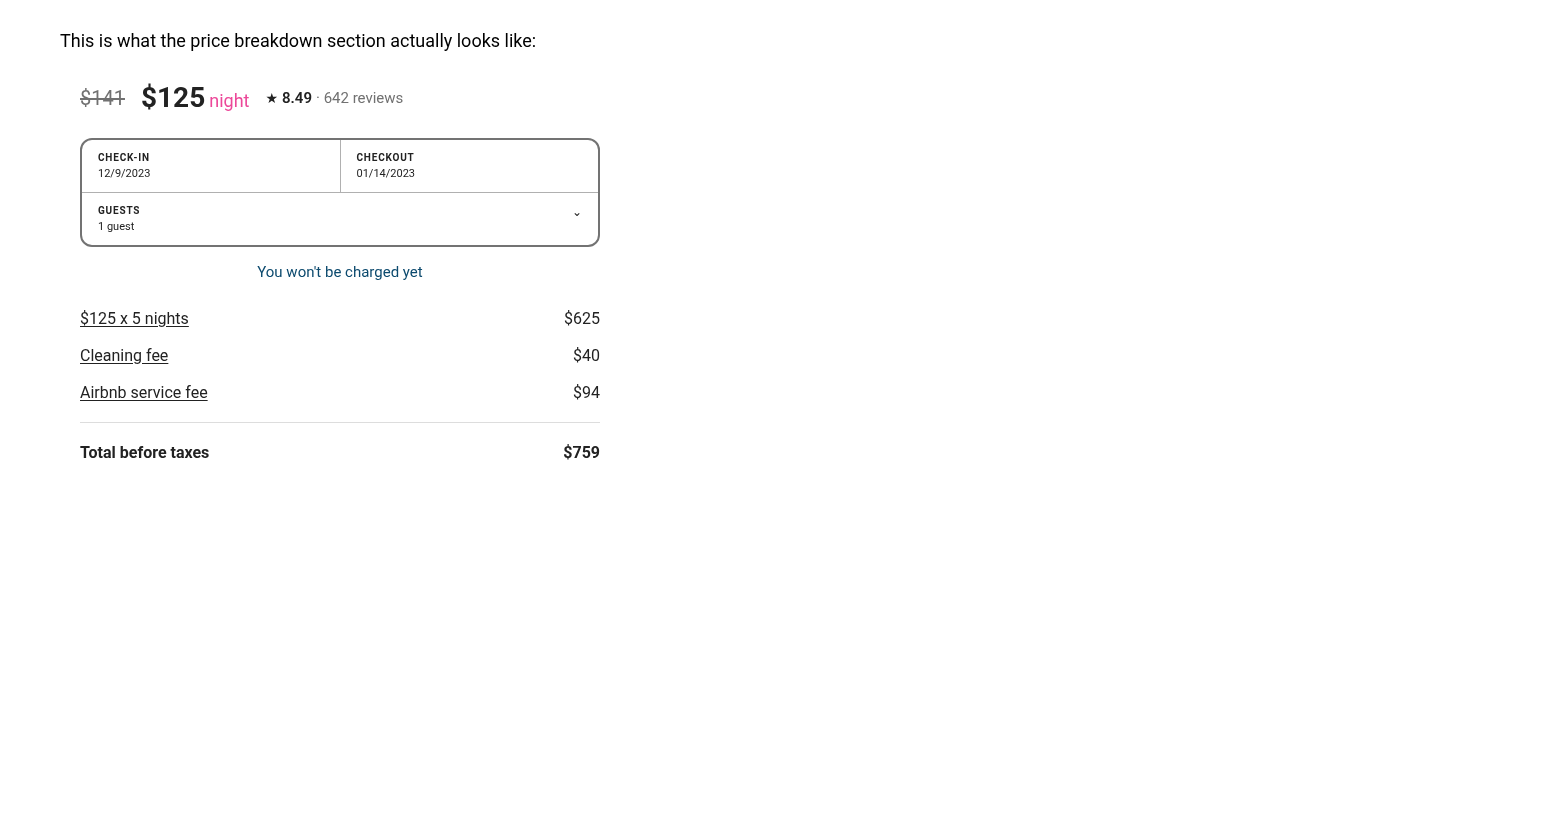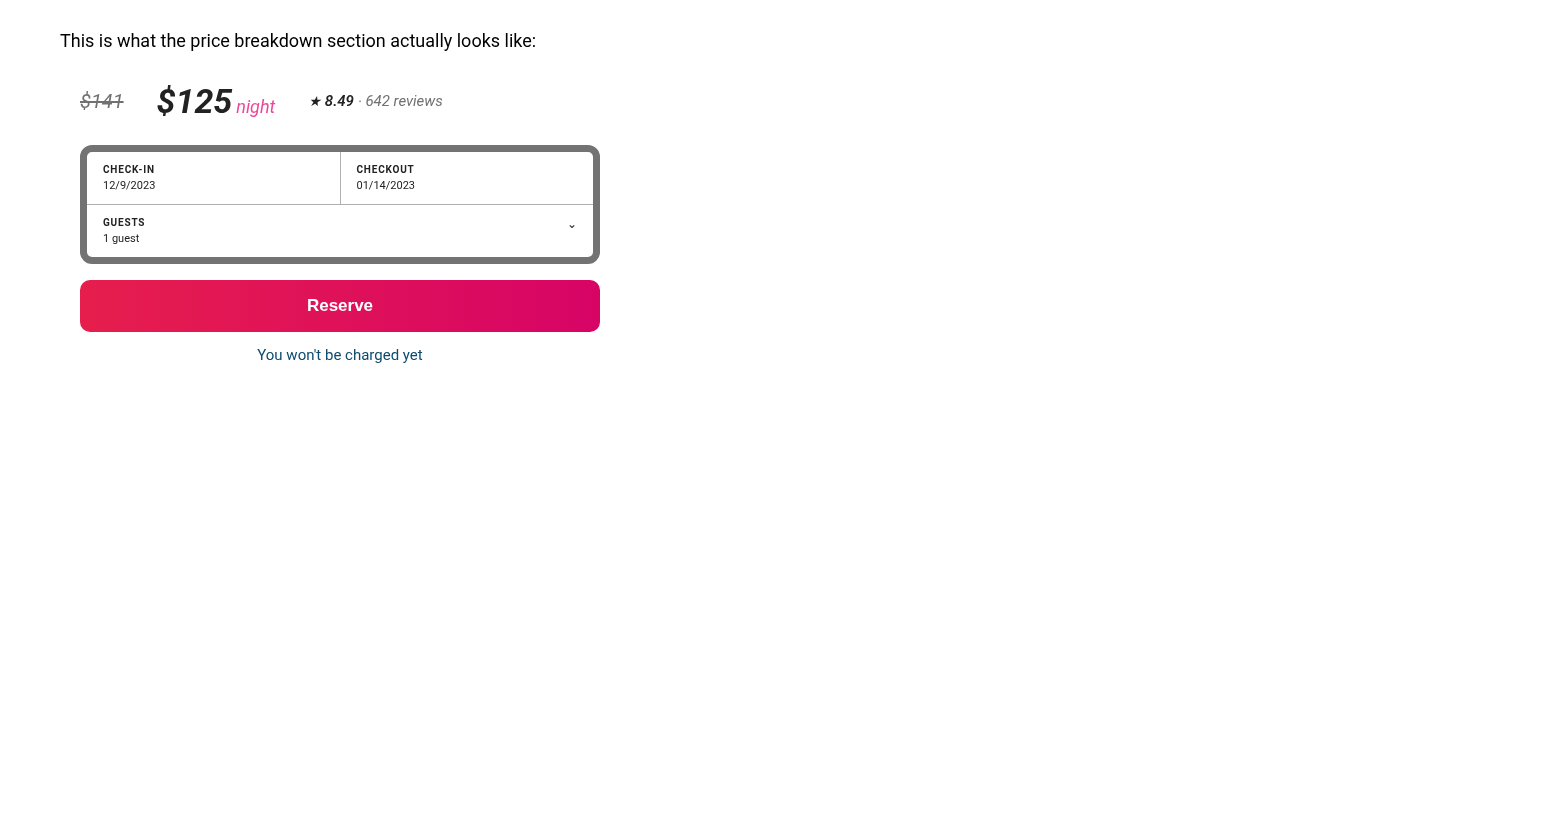--- a/index.html
+++ b/index.html
@@ -24,33 +24,32 @@
     }
 
     .booking-widget {
       max-width: 520px;
       margin-left: 20px;
     }
 
     .price-header {
       display: flex;
       align-items: center;
-      gap: 33px;
+      gap: 16px;
       margin-bottom: 24px;
-      font-style: italic;
     }
 
     .original-price {
       font-size: 20px;
       color: #717171;
       text-decoration: line-through;
     }
 
     .current-price {
-      font-size: 34px;
+      font-size: 28px;
       font-weight: 700;
       color: #222222;
     }
 
     .price-unit {
       font-size: 18px;
       font-weight: 400;
       color: #ec4899;
     }
 
@@ -69,21 +68,21 @@
 
     .rating-value {
       font-weight: 600;
     }
 
     .reviews-count {
       color: #717171;
     }
 
     .date-guest-box {
-      border: 7px solid #737373;
+      border: 2px solid #737373;
       border-radius: 12px;
       margin-bottom: 16px;
       overflow: hidden;
     }
 
     .dates-row {
       display: flex;
       border-bottom: 1px solid #b0b0b0;
     }
 
@@ -232,20 +231,40 @@
     <div class="guests-row">
       <div class="guests-info">
         <div class="field-label">GUESTS</div>
         <div class="field-value">1 guest</div>
       </div>
       <span class="chevron-icon">⌄</span>
     </div>
   </div>
 
   
-  <button class="reserve-button">Reserve</button>
 
   
   <p class="charge-notice">You won't be charged yet</p>
 
   
+  <div class="price-breakdown">
+    <div class="breakdown-row">
+      <span class="breakdown-label">$125 x 5 nights</span>
+      <span class="breakdown-amount">$625</span>
+    </div>
+    <div class="breakdown-row">
+      <span class="breakdown-label">Cleaning fee</span>
+      <span class="breakdown-amount">$40</span>
+    </div>
+    <div class="breakdown-row">
+      <span class="breakdown-label">Airbnb service fee</span>
+      <span class="breakdown-amount">$94</span>
+    </div>
+
+    <hr class="divider">
+
+    <div class="total-row">
+      <span class="total-label">Total before taxes</span>
+      <span class="total-amount">$759</span>
+    </div>
+  </div>
 
 </div>
 
 </body></html>

